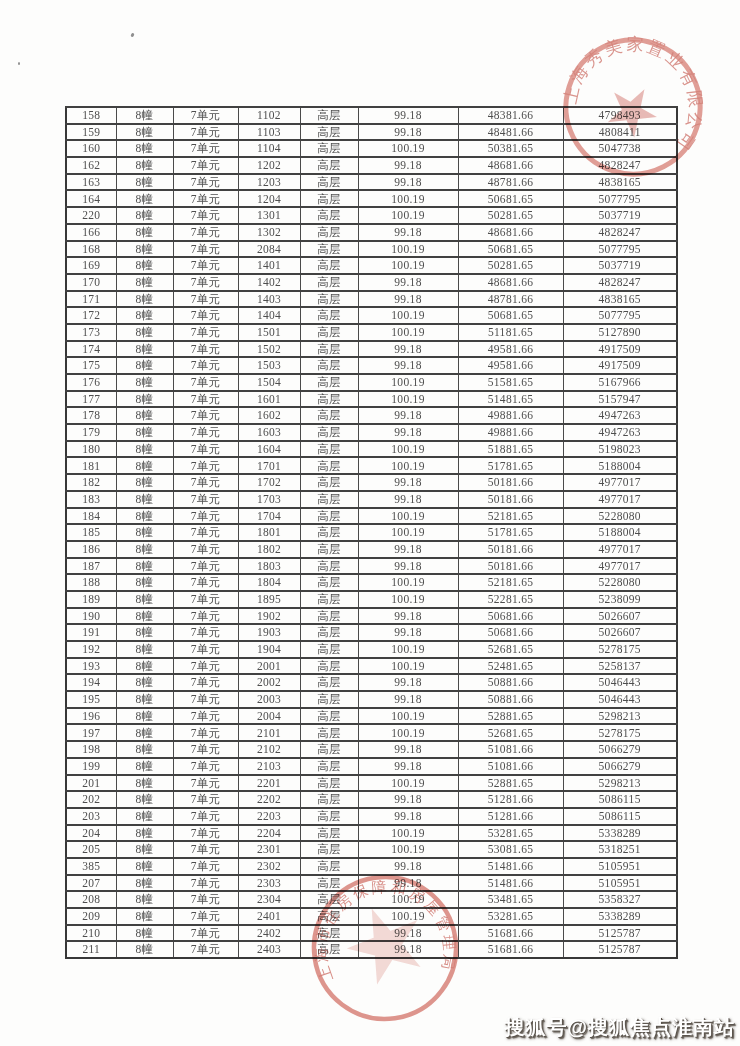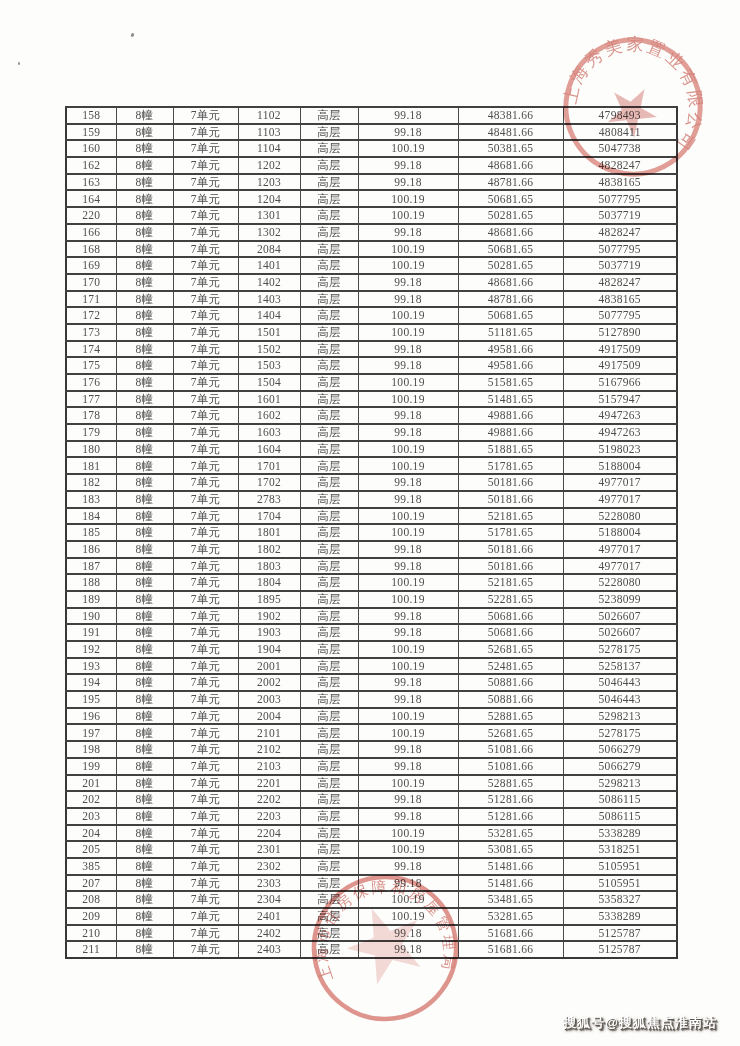--- a/index.html
+++ b/index.html
@@ -47,24 +47,24 @@
     pointer-events:none;
     mix-blend-mode:multiply;
     opacity:.78;
   }
   .seal-top{left:548px;top:22px;width:170px;height:170px;}
   .seal-bottom{left:295px;top:858px;width:180px;height:180px;}
 
   
   .watermark{
     position:absolute;
-    right:23px;top:1014px;
+    right:5px;top:1014px;
     font-family:"Liberation Sans","DejaVu Sans",sans-serif;
     font-weight:bold;
-    font-size:13px;
+    font-size:20px;
     letter-spacing:1px;
     color:#ffffff;
     text-shadow:1px 1px 0 #5a544d, 2px 2px 1px #6b645c, 2px 2px 3px rgba(90,84,77,.85);
   }
 
   
   .speck{position:absolute;background:#8f8f8f;border-radius:50%;}
   .speck-1{left:131px;top:33px;width:3px;height:4px;transform:rotate(30deg);}
   .speck-2{left:18px;top:62px;width:2px;height:3px;}
 </style>
@@ -313,21 +313,21 @@
             <td>1702</td>
             <td>高层</td>
             <td>99.18</td>
             <td>50181.66</td>
             <td>4977017</td>
           </tr>
           <tr>
             <td>183</td>
             <td>8幢</td>
             <td>7单元</td>
-            <td>2783</td>
+            <td>1703</td>
             <td>高层</td>
             <td>99.18</td>
             <td>50181.66</td>
             <td>4977017</td>
           </tr>
           <tr>
             <td>184</td>
             <td>8幢</td>
             <td>7单元</td>
             <td>1704</td>

